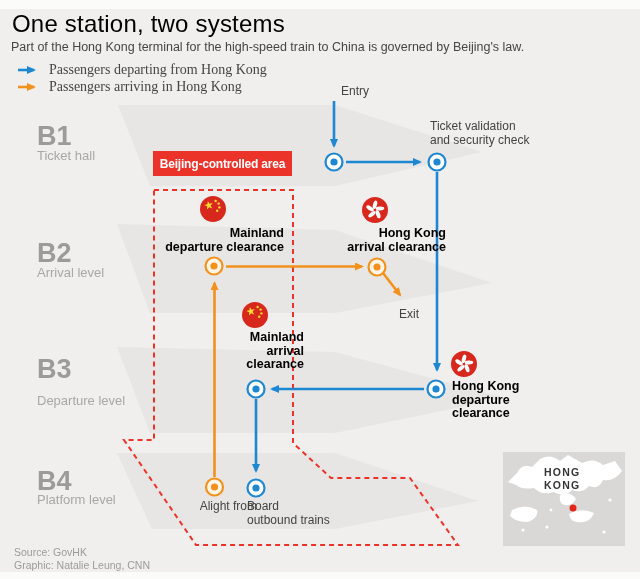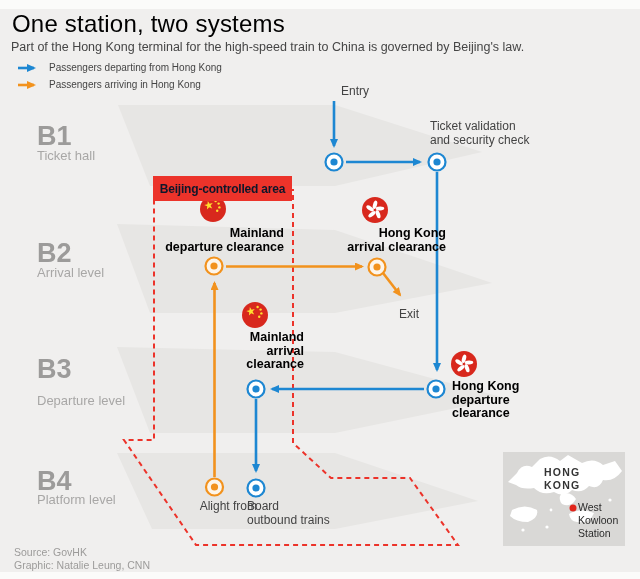--- a/index.html
+++ b/index.html
@@ -6,30 +6,30 @@
   .stage{position:relative;width:640px;height:579px;background:#f0efee;overflow:hidden;
          font-family:"Liberation Sans",sans-serif;}
   .strip{position:absolute;left:0;width:640px;background:#fbfbfa;}
   .strip.top{top:0;height:9px;}
   .strip.bottom{top:572px;height:7px;}
 
   .title{position:absolute;left:12px;top:10px;font-size:24px;color:#000000;letter-spacing:.2px;}
   .subtitle{position:absolute;left:11px;top:40px;font-size:12.5px;color:#454545;}
 
   .legend-row{position:absolute;display:flex;align-items:center;gap:6px;
-              font-size:10px;color:#454545;}
+              font-size:14px;color:#454545;font-family:Liberation Serif, serif;}
   .legend-row.r1{left:17px;top:62px;}
   .legend-row.r2{left:17px;top:79px;}
 
   .lvl-code{position:absolute;left:37px;font-size:27px;font-weight:bold;color:#9c9b9a;line-height:1;}
   .lvl-name{position:absolute;left:37px;font-size:13px;color:#a8a7a6;line-height:1;}
 
   .badge{position:absolute;left:153px;top:151px;width:139px;height:25px;
-         background:var(--beijing-red);color:#0f172a;font-size:12px;font-weight:bold;
-         letter-spacing:-.2px;display:flex;align-items:center;justify-content:center;margin-top:25px;}
+         background:var(--beijing-red);color:#ffffff;font-size:12px;font-weight:bold;
+         letter-spacing:-.2px;display:flex;align-items:center;justify-content:center;}
 
   svg.diagram{position:absolute;left:0;top:0;}
   .slab{fill:#e7e6e4;}
   .dashed-area{fill:none;stroke:var(--beijing-red);stroke-width:2;stroke-dasharray:5 4;}
   .flow{fill:none;stroke-width:2.6;}
   .flow.blue{stroke:var(--departing-blue);}
   .flow.orange{stroke:var(--arriving-orange);}
   .head-blue{fill:var(--departing-blue);}
   .head-orange{fill:var(--arriving-orange);}
   .ring-blue{fill:#ffffff;stroke:var(--departing-blue);stroke-width:2.2;}
@@ -240,23 +240,18 @@
         <circle cx="101" cy="80" r="1.6"></circle>
         <circle cx="107" cy="48" r="1.6"></circle>
         <circle cx="48" cy="58" r="1.4"></circle>
       </g>
       <circle cx="70" cy="56" r="3.5" fill="#e1251b"></circle>
     </svg>
     <div class="map-region">
       <div>HONG</div>
       <div>KONG</div>
     </div>
-    <div class="map-marker-label">
-      <div>West</div>
-      <div>Kowloon</div>
-      <div>Station</div>
-    </div>
   </div>
 
   <div class="footer" style="top:546px">Source: GovHK</div>
   <div class="footer" style="top:559px">Graphic: Natalie Leung, CNN</div>
 
 </div>
 
 </body></html>

